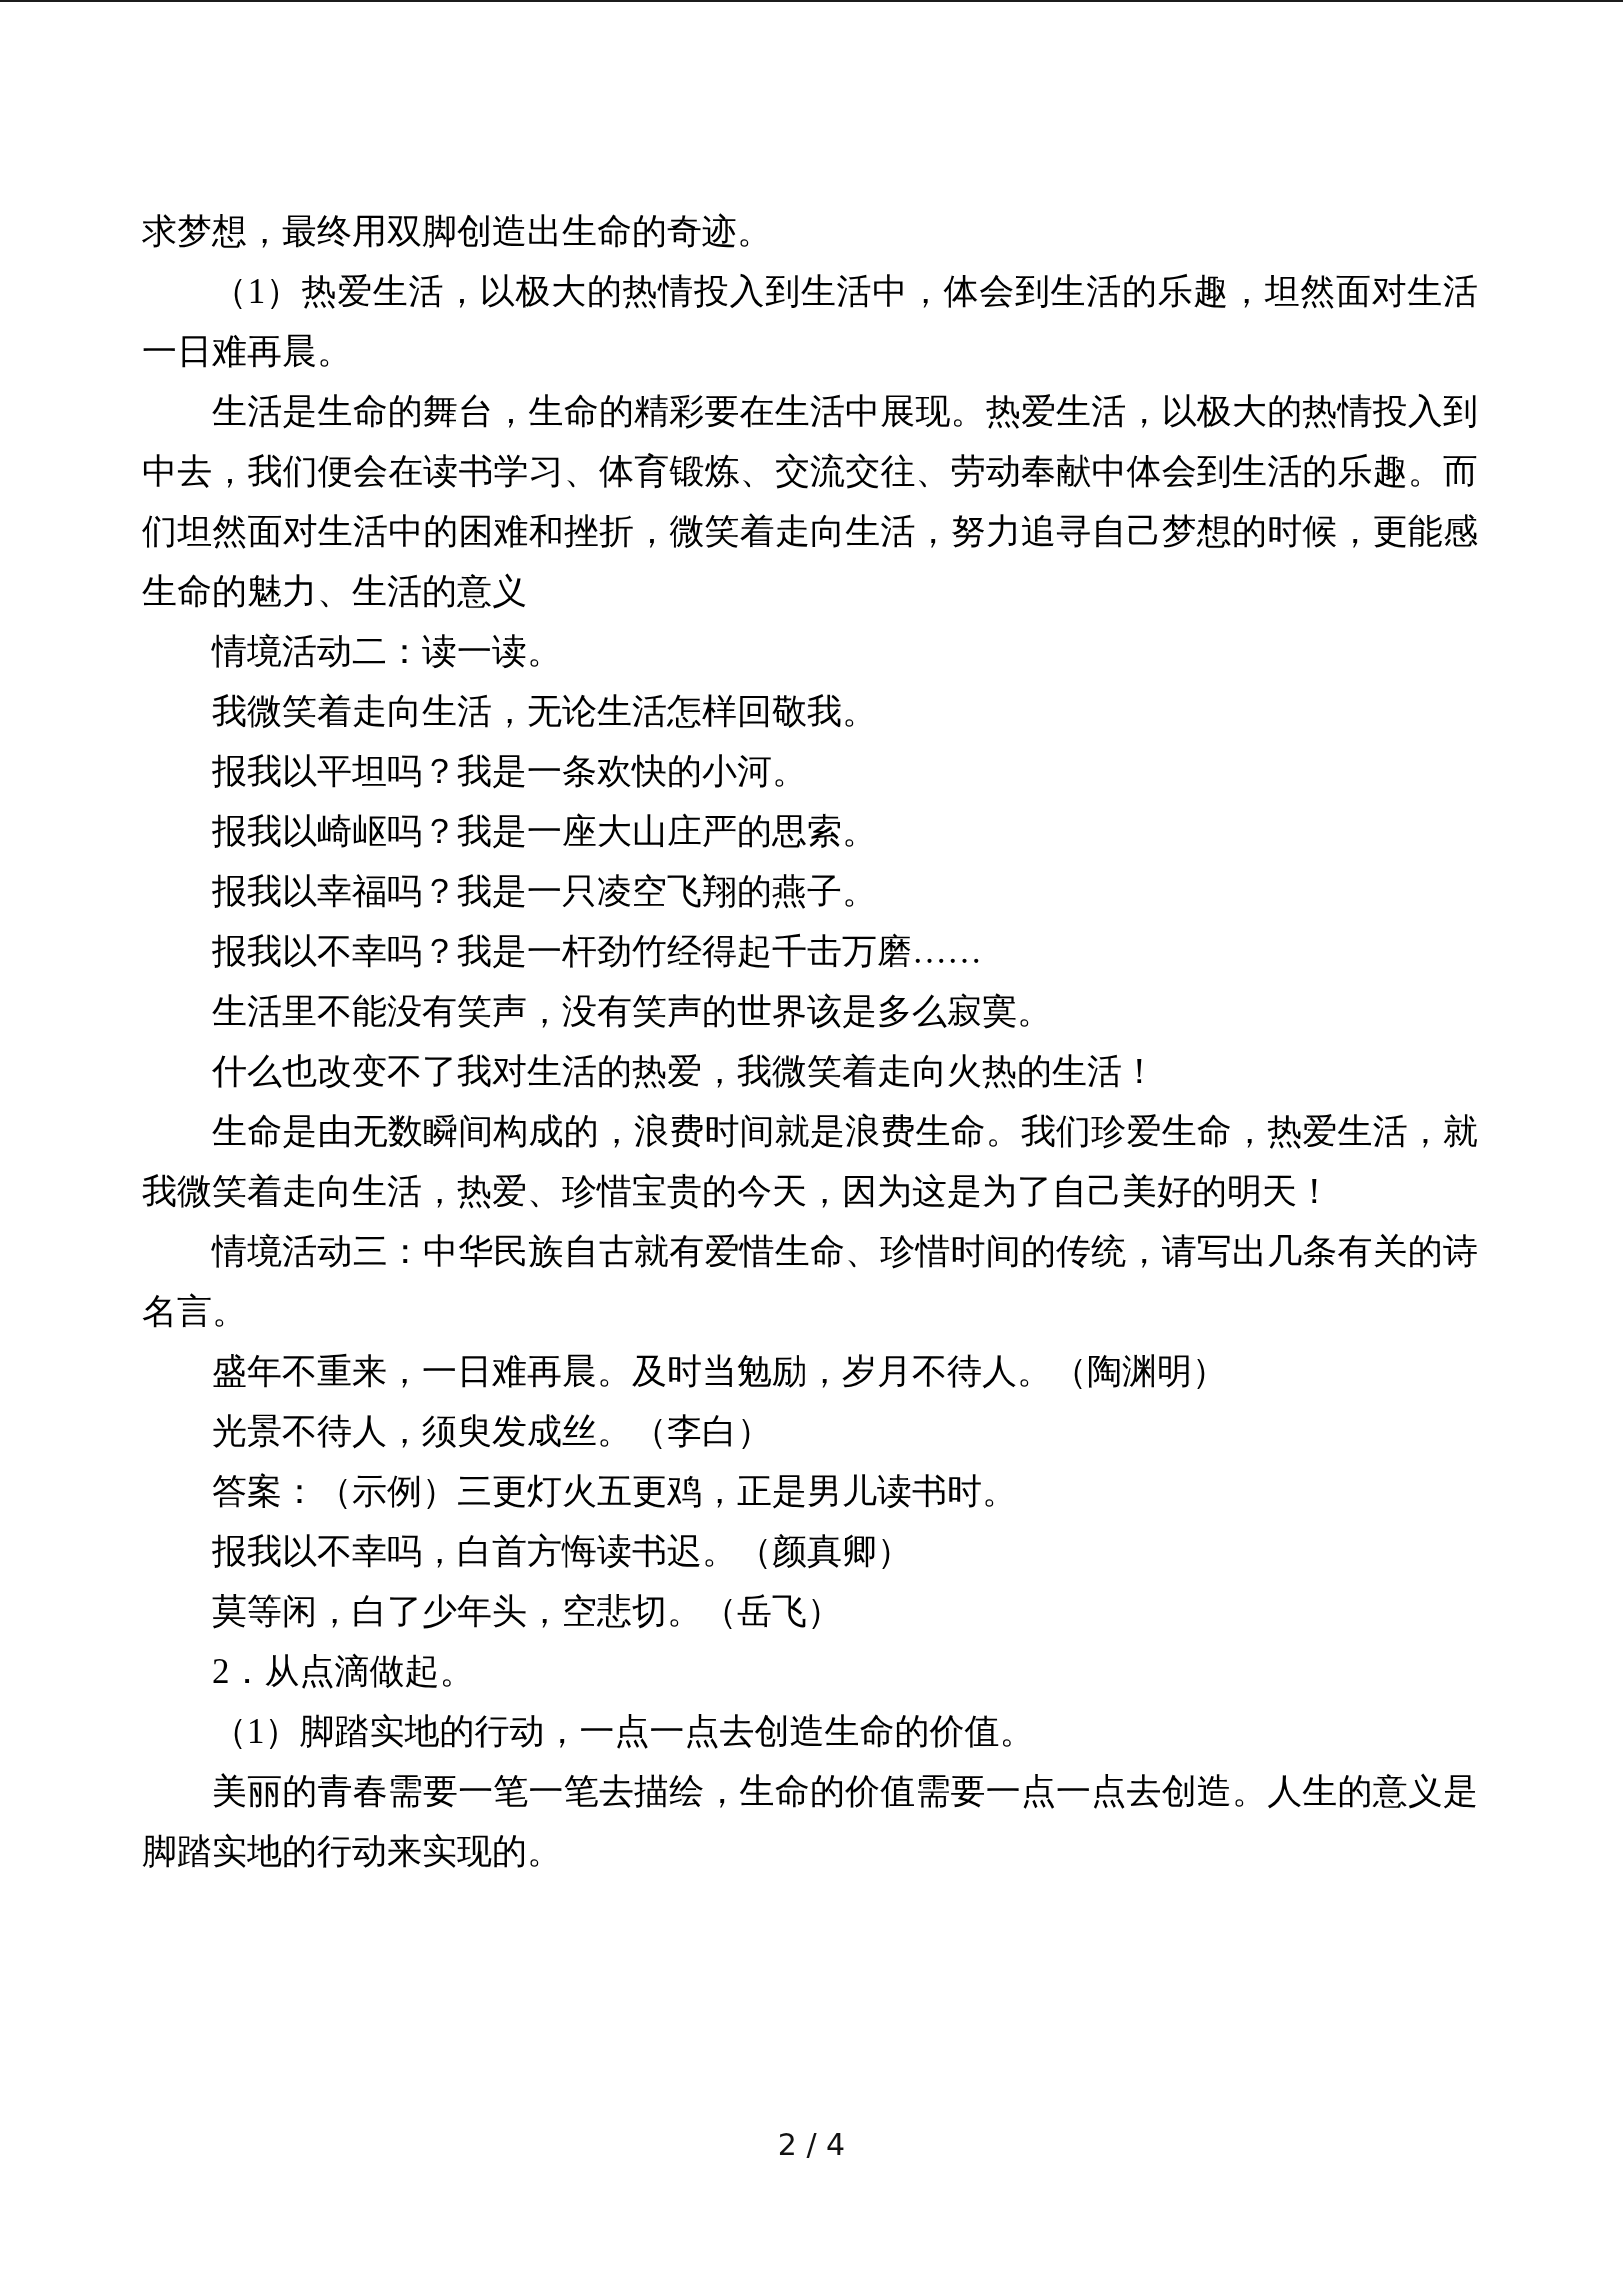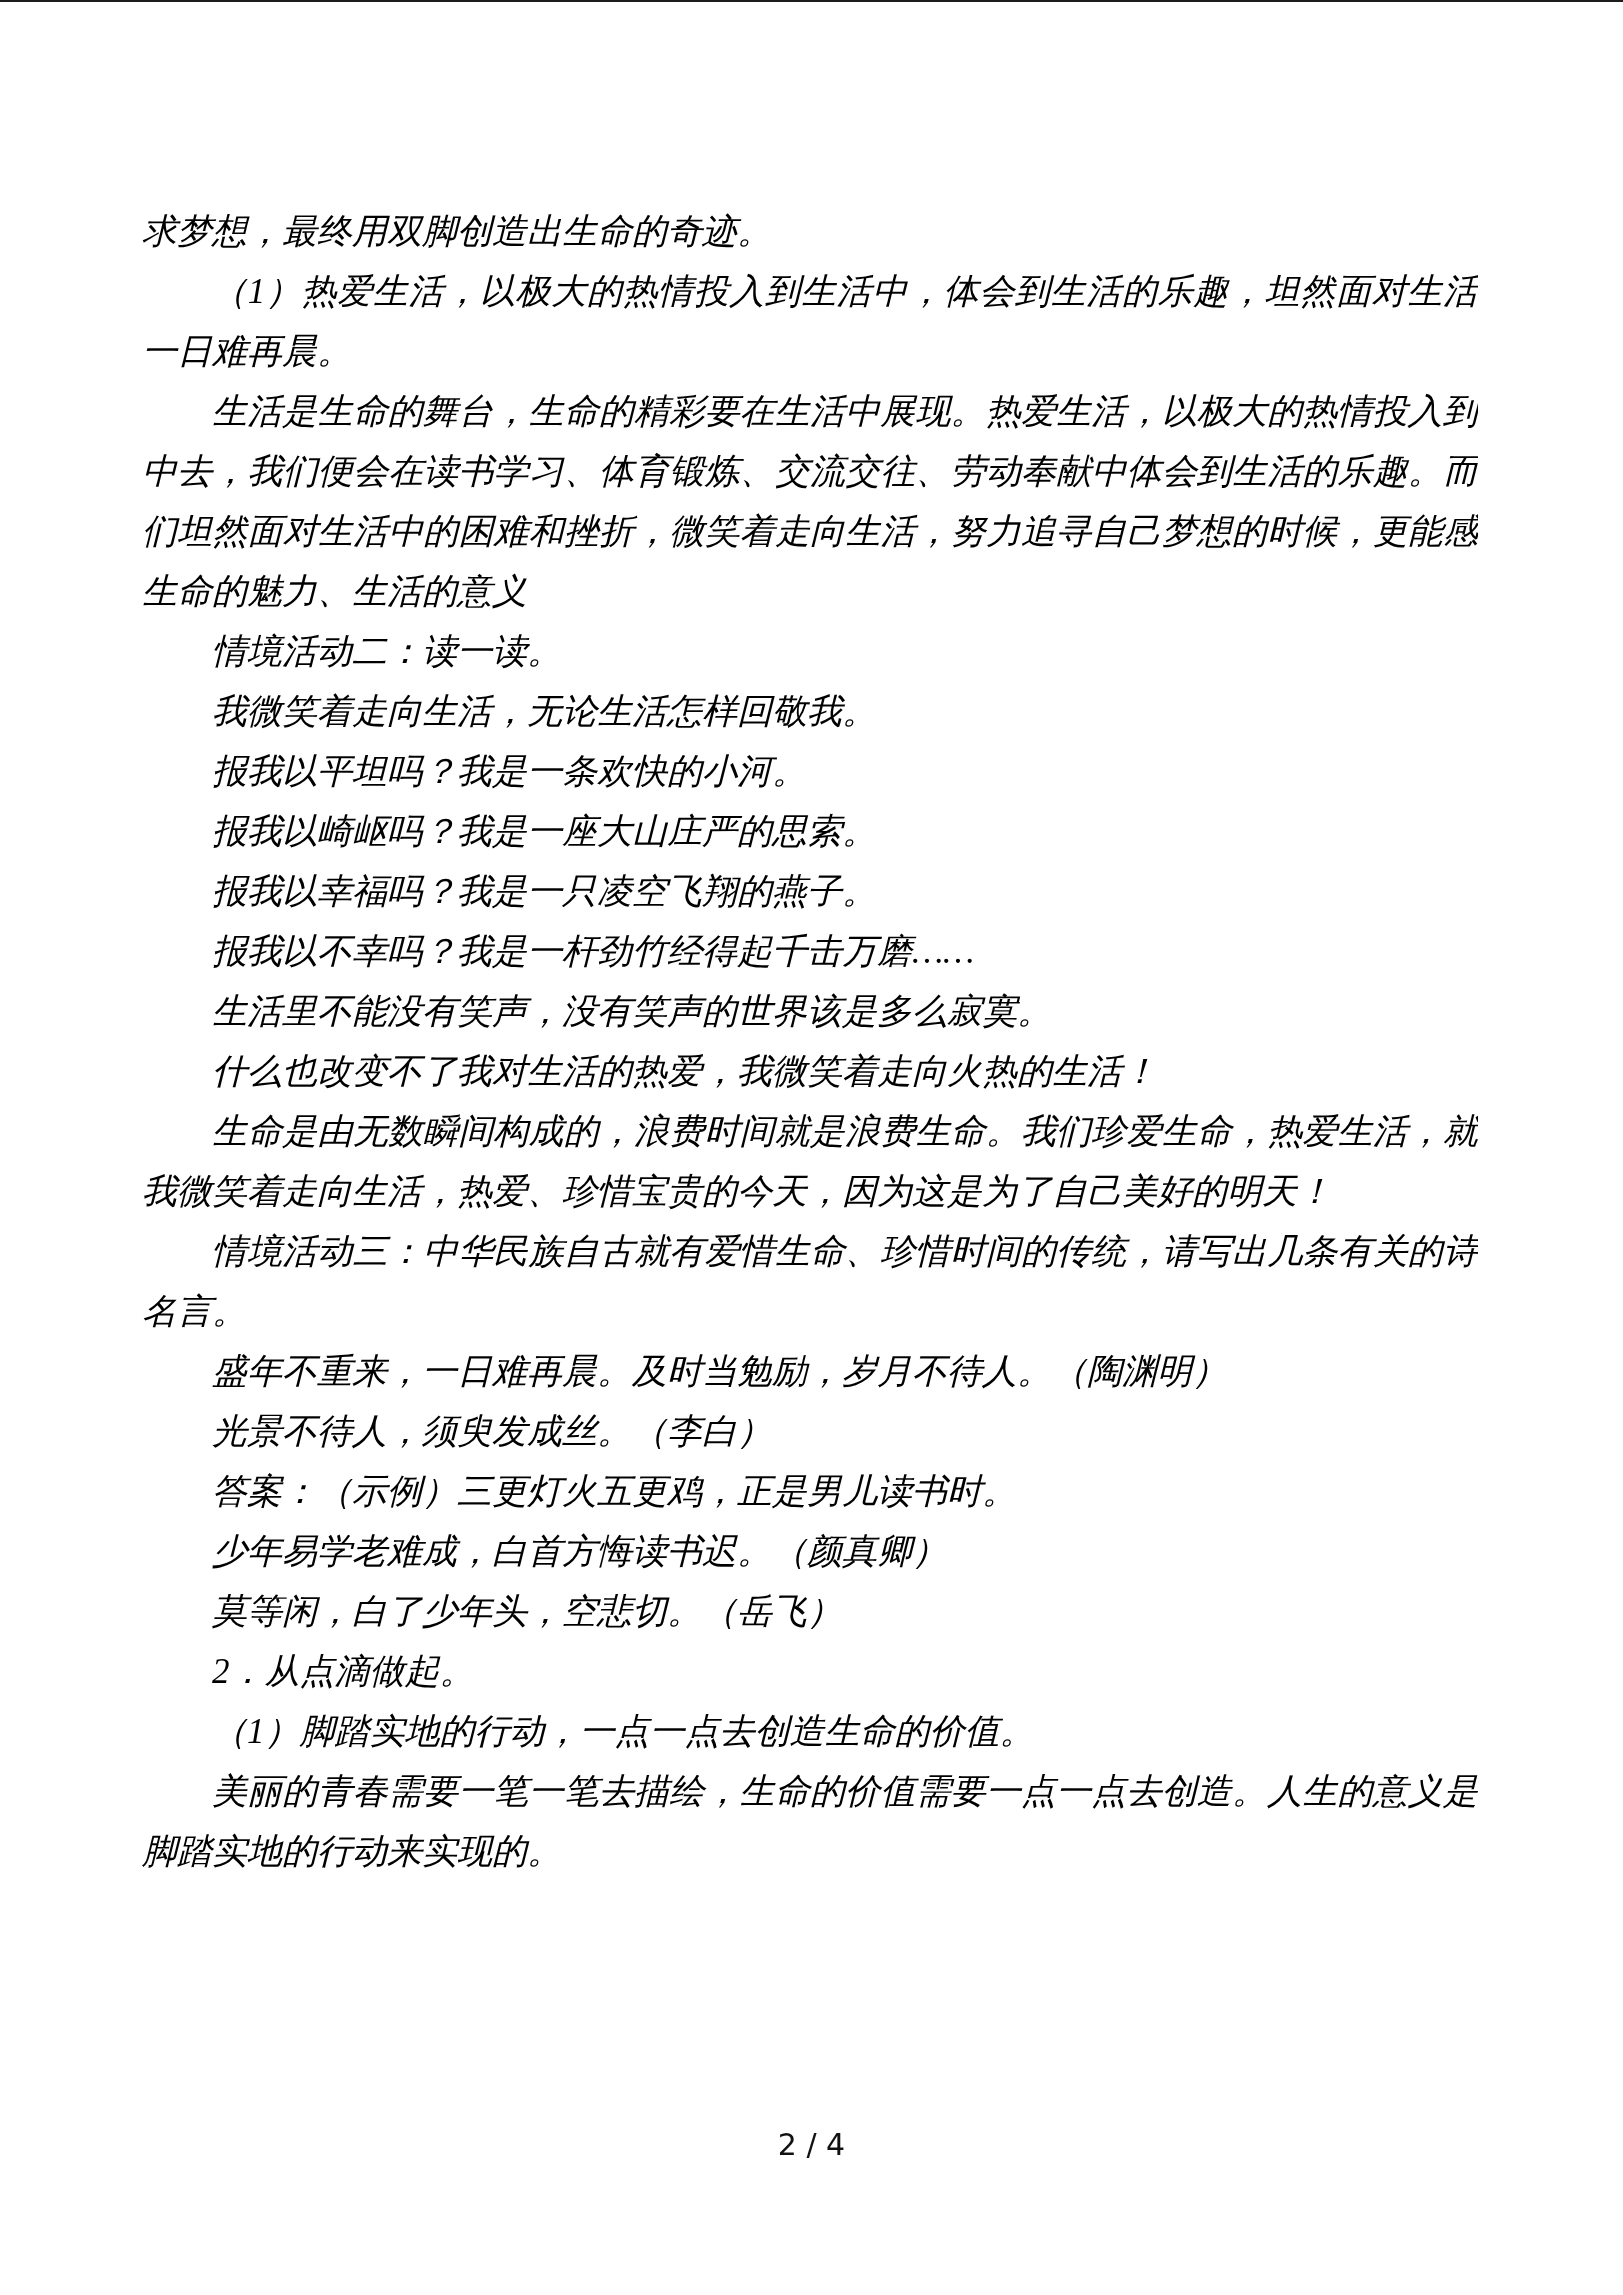--- a/index.html
+++ b/index.html
@@ -20,21 +20,20 @@
     top: 0; left: 0;
     width: 100%;
     height: 2px;
     background: #1c1c1c;
   }
   .content {
     position: absolute;
     top: 202px;
     left: 142px;
     right: 145px;
-    font-style: italic;
   }
   p.line {
     margin: 0;
     padding: 0;
     height: 60px;
     line-height: 60px;
     font-size: 35px;
     white-space: nowrap;
     font-weight: 400;
   }
@@ -83,21 +82,21 @@
   <p class="line indent">报我以不幸吗？我是一杆劲竹经得起千击万磨……</p>
   <p class="line indent">生活里不能没有笑声，没有笑声的世界该是多么寂寞。</p>
   <p class="line indent">什么也改变不了我对生活的热爱，我微笑着走向火热的生活！</p>
   <p class="line indent fill">生命是由无数瞬间构成的，浪费时间就是浪费生命。我们珍爱生命，热爱生活，就要争</p>
   <p class="line">我微笑着走向生活，热爱、珍惜宝贵的今天，因为这是为了自己美好的明天！</p>
   <p class="line indent fill">情境活动三：中华民族自古就有爱惜生命、珍惜时间的传统，请写出几条有关的诗句或</p>
   <p class="line">名言。</p>
   <p class="line indent">盛年不重来，一日难再晨。及时当勉励，岁月不待人。（陶渊明）</p>
   <p class="line indent">光景不待人，须臾发成丝。（李白）</p>
   <p class="line indent">答案：（示例）三更灯火五更鸡，正是男儿读书时。</p>
-  <p class="line indent">少年易学老难成，白首方悔读书迟。（颜真卿）</p>
+  <p class="line indent">报我以不幸吗，白首方悔读书迟。（颜真卿）</p>
   <p class="line indent">莫等闲，白了少年头，空悲切。（岳飞）</p>
   <p class="line indent">2．从点滴做起。</p>
   <p class="line indent">（1）脚踏实地的行动，一点一点去创造生命的价值。</p>
   <p class="line indent fill">美丽的青春需要一笔一笔去描绘，生命的价值需要一点一点去创造。人生的意义是通过</p>
   <p class="line">脚踏实地的行动来实现的。</p>
 </div>
 
 <div class="footer">2 / 4</div>
 
 

